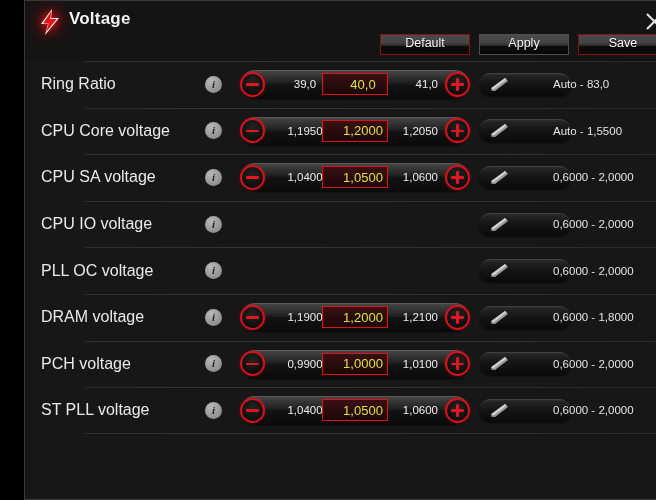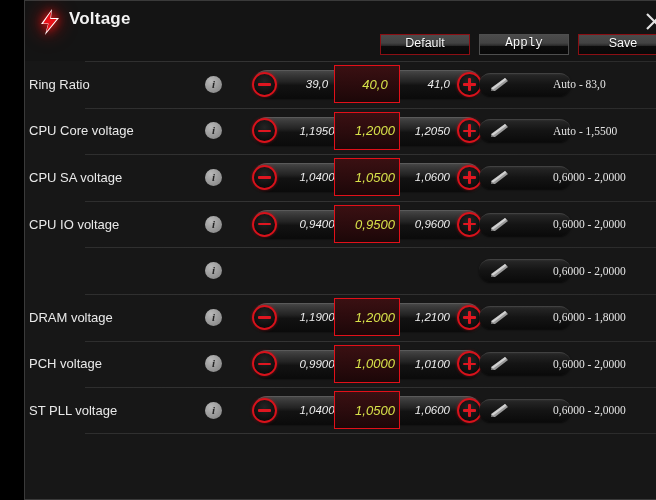--- a/index.html
+++ b/index.html
@@ -55,21 +55,21 @@
     background:
       linear-gradient(to bottom,#4b4b4b 0%,#434343 42%,#2c2c2c 55%,#0c0c0c 60%,#080808 100%);
     color:#fafafa;
     font-size:12.5px;
     display:flex; align-items:center; justify-content:center;
     cursor:pointer;
     line-height:1;
     padding-bottom:2px;
     text-shadow:0 1px 1px #000;
   }
-  .tbtn.neutral{ border-color:#4e4e4e;font-family:Liberation Mono, monospace; }
+  .tbtn.neutral{ border-color:#4e4e4e; }
 
   
   .list{
     position:relative;
     flex:1 1 auto;
     background:#171717;
   }
   .row{
     position:relative;
     height:46.6px;
@@ -83,46 +83,46 @@
     background:linear-gradient(to right,#2e2e2e,#343434 30%,#2a2a2a);
   }
   .row:last-child::after{
     content:"";
     position:absolute; left:60px; right:0; bottom:0;
     height:1px;
     background:linear-gradient(to right,#2e2e2e,#343434 30%,#2a2a2a);
   }
 
   .rlabel{
-    position:absolute; left:4px;
-    font-size:13px; color:#e9e9e9;
+    position:absolute; left:16px;
+    font-size:16px; color:#e9e9e9;
     white-space:nowrap;
   }
 
   .info-icon{
     position:absolute; left:180px;
     width:17px; height:17px; border-radius:50%;
     background:radial-gradient(circle at 35% 30%,#b9b9b9,#909090 70%,#7d7d7d);
     color:#242424;
     font-size:11px; font-weight:bold; font-style:italic;
     font-family:"Liberation Serif", serif;
     display:flex; align-items:center; justify-content:center;
     cursor:pointer;
     line-height:1;
   }
 
   
   .stepper{
-    position:absolute; left:228px;
+    position:absolute; left:216px;
     width:228px; height:28px;
     border-radius:14px;
     background:
       linear-gradient(to bottom,#4a4a4a 0%,#3b3b3b 14%,#232323 42%,#121212 55%,#0b0b0b 100%);
     box-shadow:inset 0 1px 0 rgba(255,255,255,.10), 0 1px 2px rgba(0,0,0,.7);
-    display:flex; align-items:center;font-style:italic;
+    display:flex; align-items:center;
   }
   .circ{
     position:absolute;
     width:25px; height:25px; border-radius:50%;
     border:2px solid #d8121b;
     background:radial-gradient(circle at 50% 35%,#242424,#0c0c0c 75%);
     display:flex; align-items:center; justify-content:center;
     cursor:pointer;
     box-shadow:0 0 3px rgba(216,18,27,.5);
   }
@@ -140,21 +140,21 @@
     position:absolute;
     font-size:11.5px;
     color:#ededed;
     white-space:nowrap;
   }
   .sideval.left{ left:31px; width:66px; text-align:center; }
   .sideval.right{ right:31px; width:66px; text-align:right; }
 
   .centerbox{
     position:absolute; left:50%; transform:translateX(-50%);
-    width:66px; height:38px;
+    width:66px; height:22px;
     border:1.5px solid #e21019;
     background:linear-gradient(to bottom,#3a1012,#2a0b0d 55%,#1c0708);
     color:#d7e24a;
     font-size:13px;
     display:flex; align-items:center; justify-content:center;
     cursor:pointer;
     line-height:1;
     padding-left:16px;
   }
 
@@ -171,21 +171,20 @@
     box-shadow:inset 0 1px 0 rgba(255,255,255,.08), 0 1px 2px rgba(0,0,0,.6);
     cursor:pointer;
   }
   .editpill svg{
     position:absolute; left:9px; top:4px;
   }
   .rangetxt{
     position:absolute; left:528px;
     font-size:11.5px; color:#e4e4e4;
     white-space:nowrap;
-    font-family:Liberation Serif, serif;
   }
 </style>
 </head>
 <body>
 
 <div class="window">
 
   <div class="titlebar">
 
     <div class="logo">
@@ -280,42 +279,31 @@
         <polygon points="17,1 20,4 7,14 3,14 3,11" fill="#9a9a9a"></polygon>
         <polygon points="17,1 18.6,2.6 5.2,12.6 3,13.6 3.4,11.3" fill="#d2d2d2"></polygon>
         <polygon points="3,11 6,14 3,14" fill="#6d6d6d"></polygon>
       </svg>
     </div>
     <div class="rangetxt">0,6000 - 2,0000</div>
   </div>
       <div class="row">
     <div class="rlabel">CPU IO voltage</div>
     <div class="info-icon">i</div>
-    <div class="stepper">
-      <div class="circ minus">
-            <i class="h"></i>
-          </div>
-      <div class="sideval left">0,9400</div>
-      <div class="centerbox">0,9500</div>
-      <div class="sideval right">0,9600</div>
-      <div class="circ plus">
-            <i class="h"></i>
-            <i class="v"></i>
-          </div>
-    </div>
     <div class="editpill">
       <svg width="22" height="15" viewBox="0 0 22 15">
         <polygon points="17,1 20,4 7,14 3,14 3,11" fill="#9a9a9a"></polygon>
         <polygon points="17,1 18.6,2.6 5.2,12.6 3,13.6 3.4,11.3" fill="#d2d2d2"></polygon>
         <polygon points="3,11 6,14 3,14" fill="#6d6d6d"></polygon>
       </svg>
     </div>
     <div class="rangetxt">0,6000 - 2,0000</div>
   </div>
       <div class="row alert">
+    <div class="rlabel">PLL OC voltage</div>
     <div class="info-icon">i</div>
     <div class="editpill">
       <svg width="22" height="15" viewBox="0 0 22 15">
         <polygon points="17,1 20,4 7,14 3,14 3,11" fill="#9a9a9a"></polygon>
         <polygon points="17,1 18.6,2.6 5.2,12.6 3,13.6 3.4,11.3" fill="#d2d2d2"></polygon>
         <polygon points="3,11 6,14 3,14" fill="#6d6d6d"></polygon>
       </svg>
     </div>
     <div class="rangetxt">0,6000 - 2,0000</div>
   </div>

